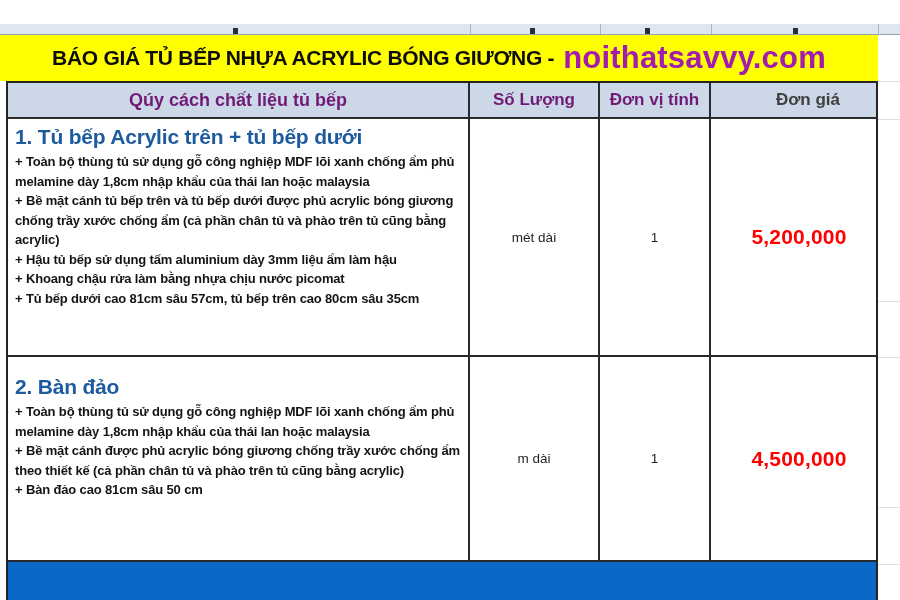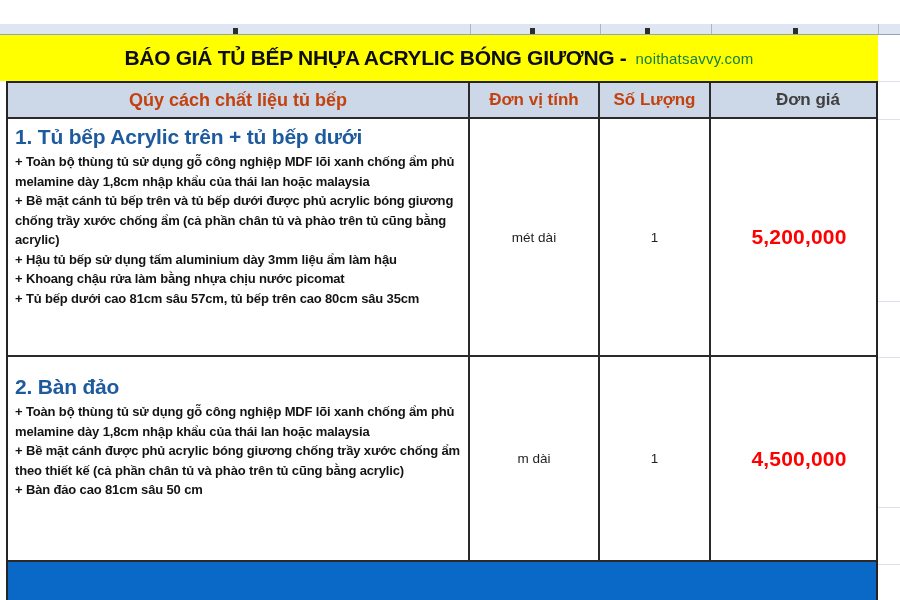--- a/index.html
+++ b/index.html
@@ -15,37 +15,37 @@
   .strip-v{position:absolute;top:0;height:10px;width:1px;background:#aab6c8;}
   .strip-mark{position:absolute;top:4px;width:5px;height:6px;background:#2d2d2d;}
 
   
   .banner{
     position:absolute;left:0;top:11px;width:878px;height:46px;
     background:#ffff00;
     display:flex;align-items:center;justify-content:center;gap:9px;
   }
   .banner-main{font-weight:bold;font-size:21px;letter-spacing:-0.3px;color:#0d0d0d;white-space:nowrap;}
-  .banner-site{font-size:15px;font-weight:normal;letter-spacing:0.2px;color:#15803d;white-space:nowrap;}
+  .banner-site{font-size:31px;font-weight:bold;letter-spacing:0.2px;color:#a21caf;white-space:nowrap;}
 
   
   .quote-table{
     position:absolute;left:6px;top:57px;width:872px;height:525px;
     box-sizing:border-box;border:2px solid #242424;
     display:grid;
     grid-template-columns:462px 130px 111px 1fr;
     grid-template-rows:36px 238px 205px 1fr;
     background:#ffffff;
   }
   .cell{box-sizing:border-box;border-right:2px solid #2a2a2a;border-bottom:2px solid #2a2a2a;overflow:hidden;}
   .cell.last-col{border-right:none;}
   .th{
     background:#ccd7e8;
     display:flex;align-items:center;justify-content:center;
-    font-weight:bold;font-size:17px;color:#c2410c;
+    font-weight:bold;font-size:17px;color:#701a75;
   }
   .th.spec-h{font-size:18px;}
   .th.price-h{color:#404040;padding-left:29px;}
   .spec{padding:4px 6px 0 7px;}
   .spec.pad-more{padding-top:16px;}
   .row-title{color:#1d5b9e;font-weight:bold;font-size:21px;line-height:27px;margin-bottom:2px;letter-spacing:-0.2px;}
   .details{font-weight:bold;font-size:13px;line-height:19.5px;color:#141414;letter-spacing:-0.15px;}
   .center{display:flex;align-items:center;justify-content:center;}
   .unit,.qty{font-size:13.5px;color:#1f1f1f;}
   .price{font-weight:bold;font-size:21px;color:#fe0000;letter-spacing:0.2px;padding-left:11px;}
@@ -72,22 +72,22 @@
   </div>
 
   <div class="banner">
     <span class="banner-main">BÁO GIÁ TỦ BẾP NHỰA ACRYLIC BÓNG GIƯƠNG -</span>
     <span class="banner-site">noithatsavvy.com</span>
   </div>
 
   <div class="quote-table">
 
     <div class="cell th spec-h">Qúy cách chất liệu tủ bếp</div>
+    <div class="cell th">Số Lượng</div>
     <div class="cell th">Đơn vị tính</div>
-    <div class="cell th">Số Lượng</div>
     <div class="cell th price-h last-col">Đơn giá</div>
 
     <div class="cell spec">
       <div class="row-title">1. Tủ bếp Acrylic trên + tủ bếp dưới</div>
       <div class="details">
           <div>+ Toàn bộ thùng tủ sử dụng gỗ công nghiệp MDF lõi xanh chống ẩm phủ melamine dày 1,8cm nhập khẩu của thái lan hoặc malaysia</div>
           <div>+ Bề mặt cánh tủ bếp trên và tủ bếp dưới được phủ acrylic bóng giương chống trầy xước chống ẩm (cả phần chân tủ và phào trên tủ cũng bằng acrylic)</div>
           <div>+ Hậu tủ bếp sử dụng tấm aluminium dày 3mm liệu ẩm làm hậu</div>
           <div>+ Khoang chậu rửa làm bằng nhựa chịu nước picomat</div>
           <div>+ Tủ bếp dưới cao 81cm sâu 57cm, tủ bếp trên cao 80cm sâu 35cm</div>

